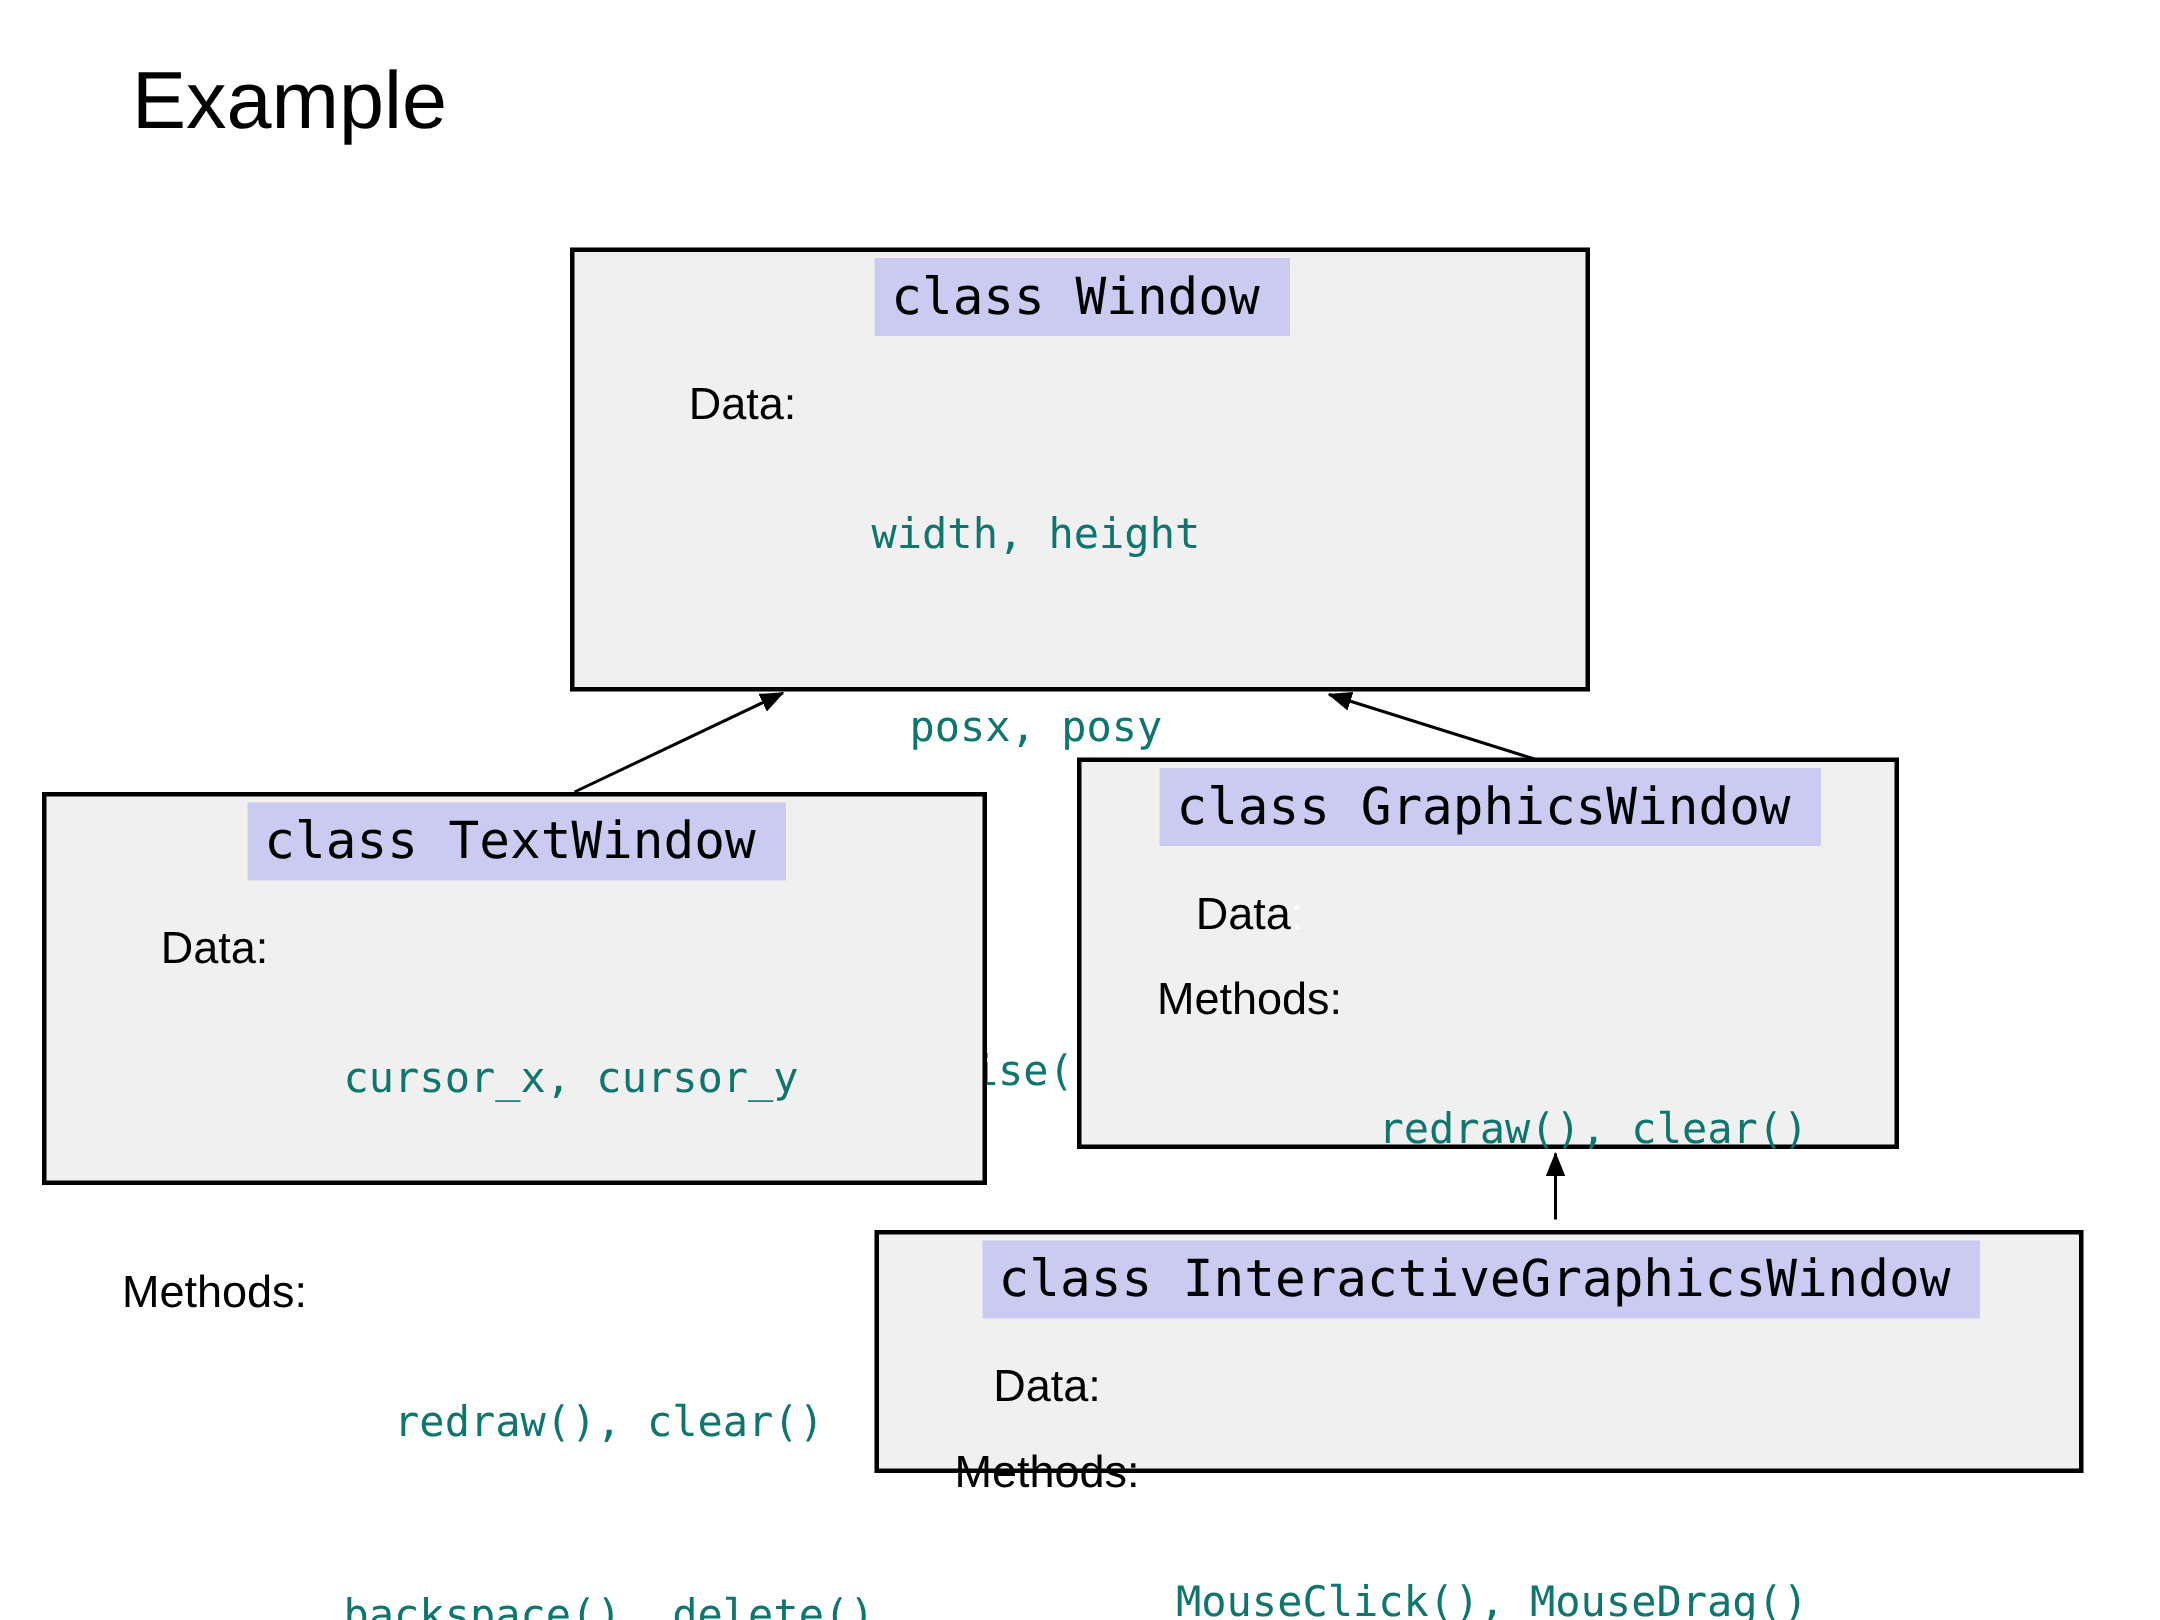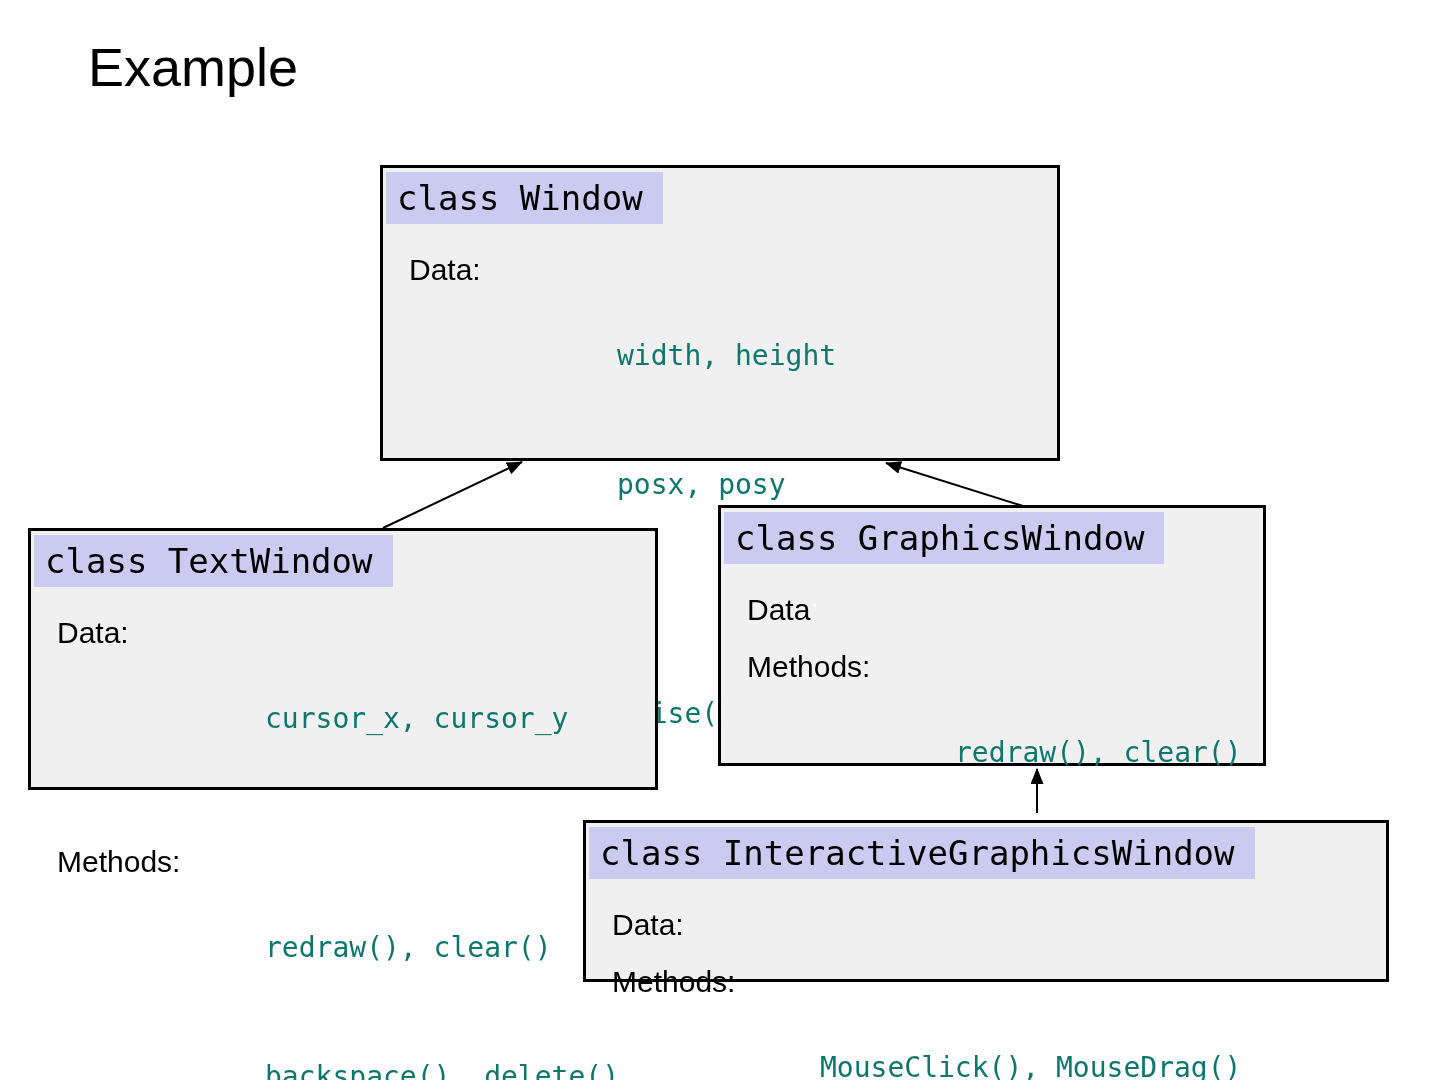--- a/index.html
+++ b/index.html
@@ -15,38 +15,38 @@
     left:88px; top:38px;
     font-size:54px;
     line-height:1.1;
     color:#000000;
   }
   .class-box {
     position:absolute;
     background:#f0f0f0;
     border:3px solid #000000;
     box-sizing:border-box;
+    text-align:center;
   }
   .box-header {
     display:inline-block;
     margin:4px 0 0 3px;
     background:#cbcbf1;
     font-family:"DejaVu Sans Mono", monospace;
     font-size:34px;
     line-height:52px;
     padding:0 20px 0 11px;
     color:#000000;
     white-space:pre;
   }
   .box-body { padding:24px 0 0 26px; }
   .row {
     display:flex;
     align-items:flex-start;
     margin-bottom:14px;
-    gap:36px;
   }
   .row-label {
     flex:0 0 172px;
     width:172px;
     font-size:30px;
     line-height:43px;
     color:#000000;
   }
   .row-lines {
     font-family:"DejaVu Sans Mono", monospace;

